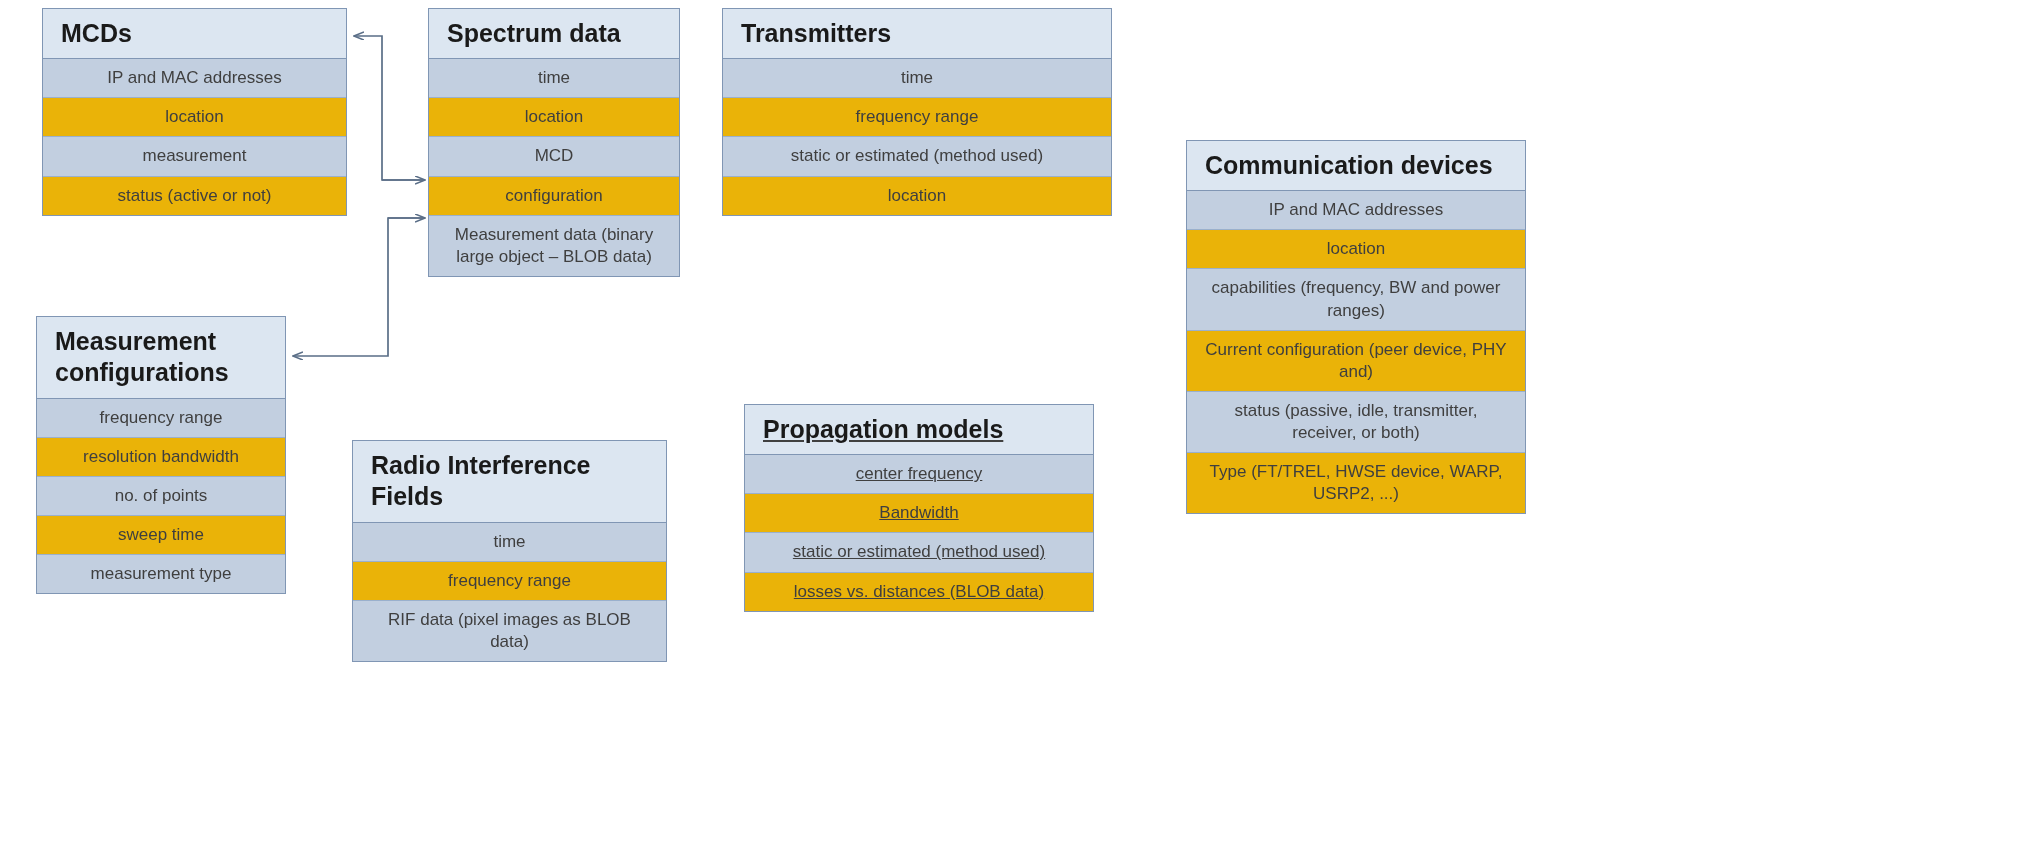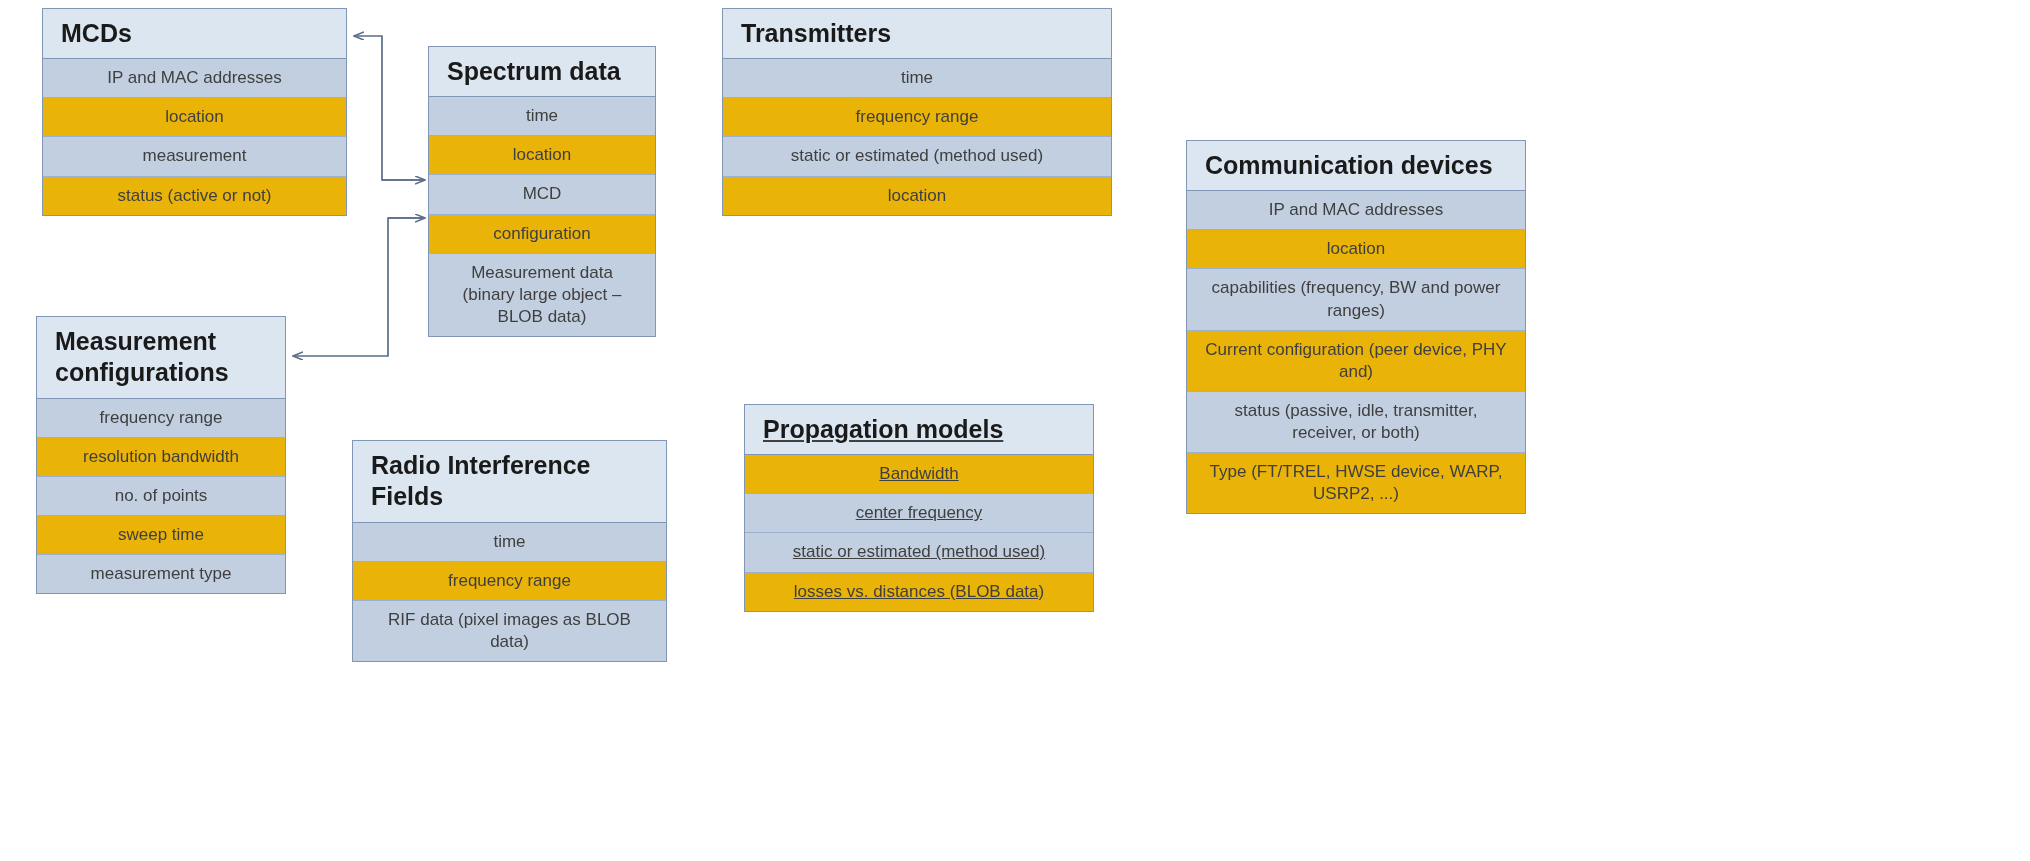--- a/index.html
+++ b/index.html
@@ -36,21 +36,21 @@
     line-height:1.3;
     box-sizing:border-box;
   }
   .ent .row:last-child{border-bottom:none;}
   .row.shade{background:#c2cfe0;}
   .row.light{background:#eab308;}
   svg.links{position:absolute;left:0;top:0;width:2030px;height:861px;pointer-events:none;}
 
   
   #ent-mcds            {left:42px;  top:8px;   width:305px;}
-  #ent-spectrum        {left:428px; top:8px;   width:228px;margin-top:38px;}
+  #ent-spectrum        {left:428px; top:8px;   width:252px;}
   #ent-transmitters    {left:722px; top:8px;   width:390px;}
   #ent-commdevices     {left:1186px;top:140px; width:340px;}
   #ent-measconfigs     {left:36px;  top:316px; width:250px;}
   #ent-rif             {left:352px; top:440px; width:315px;}
   #ent-propmodels      {left:744px; top:404px; width:350px;text-decoration:underline;}
 </style>
 </head>
 <body>
 
 <svg class="links" viewBox="0 0 2030 861">
@@ -117,17 +117,17 @@
 
 <div class="ent" id="ent-rif">
   <div class="hdr">Radio Interference Fields</div>
   <div class="row shade">time</div>
   <div class="row light">frequency range</div>
   <div class="row shade">RIF data (pixel images as BLOB data)</div>
 </div>
 
 <div class="ent" id="ent-propmodels">
   <div class="hdr">Propagation models</div>
+  <div class="row shade">center frequency</div>
   <div class="row light">Bandwidth</div>
-  <div class="row shade">center frequency</div>
   <div class="row shade">static or estimated (method used)</div>
   <div class="row light">losses vs. distances (BLOB data)</div>
 </div>
 
 </body></html>

